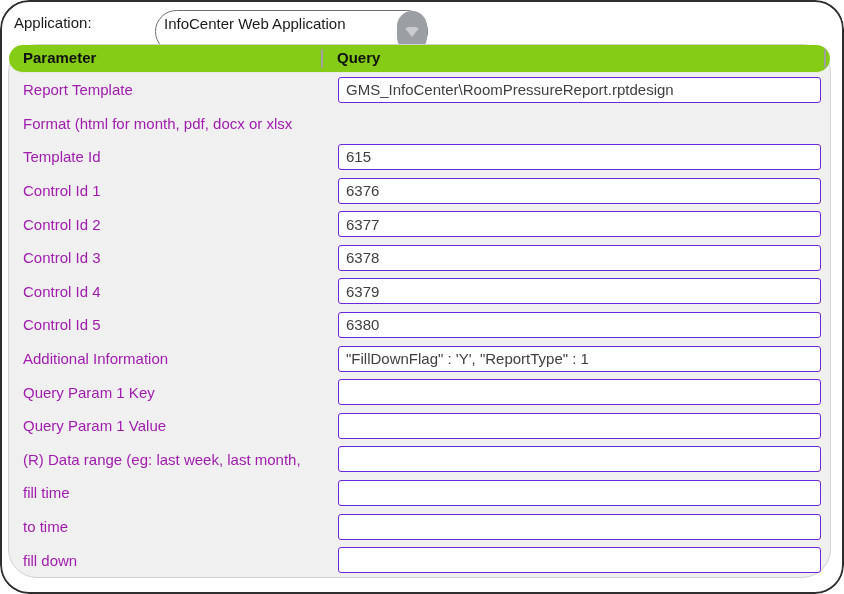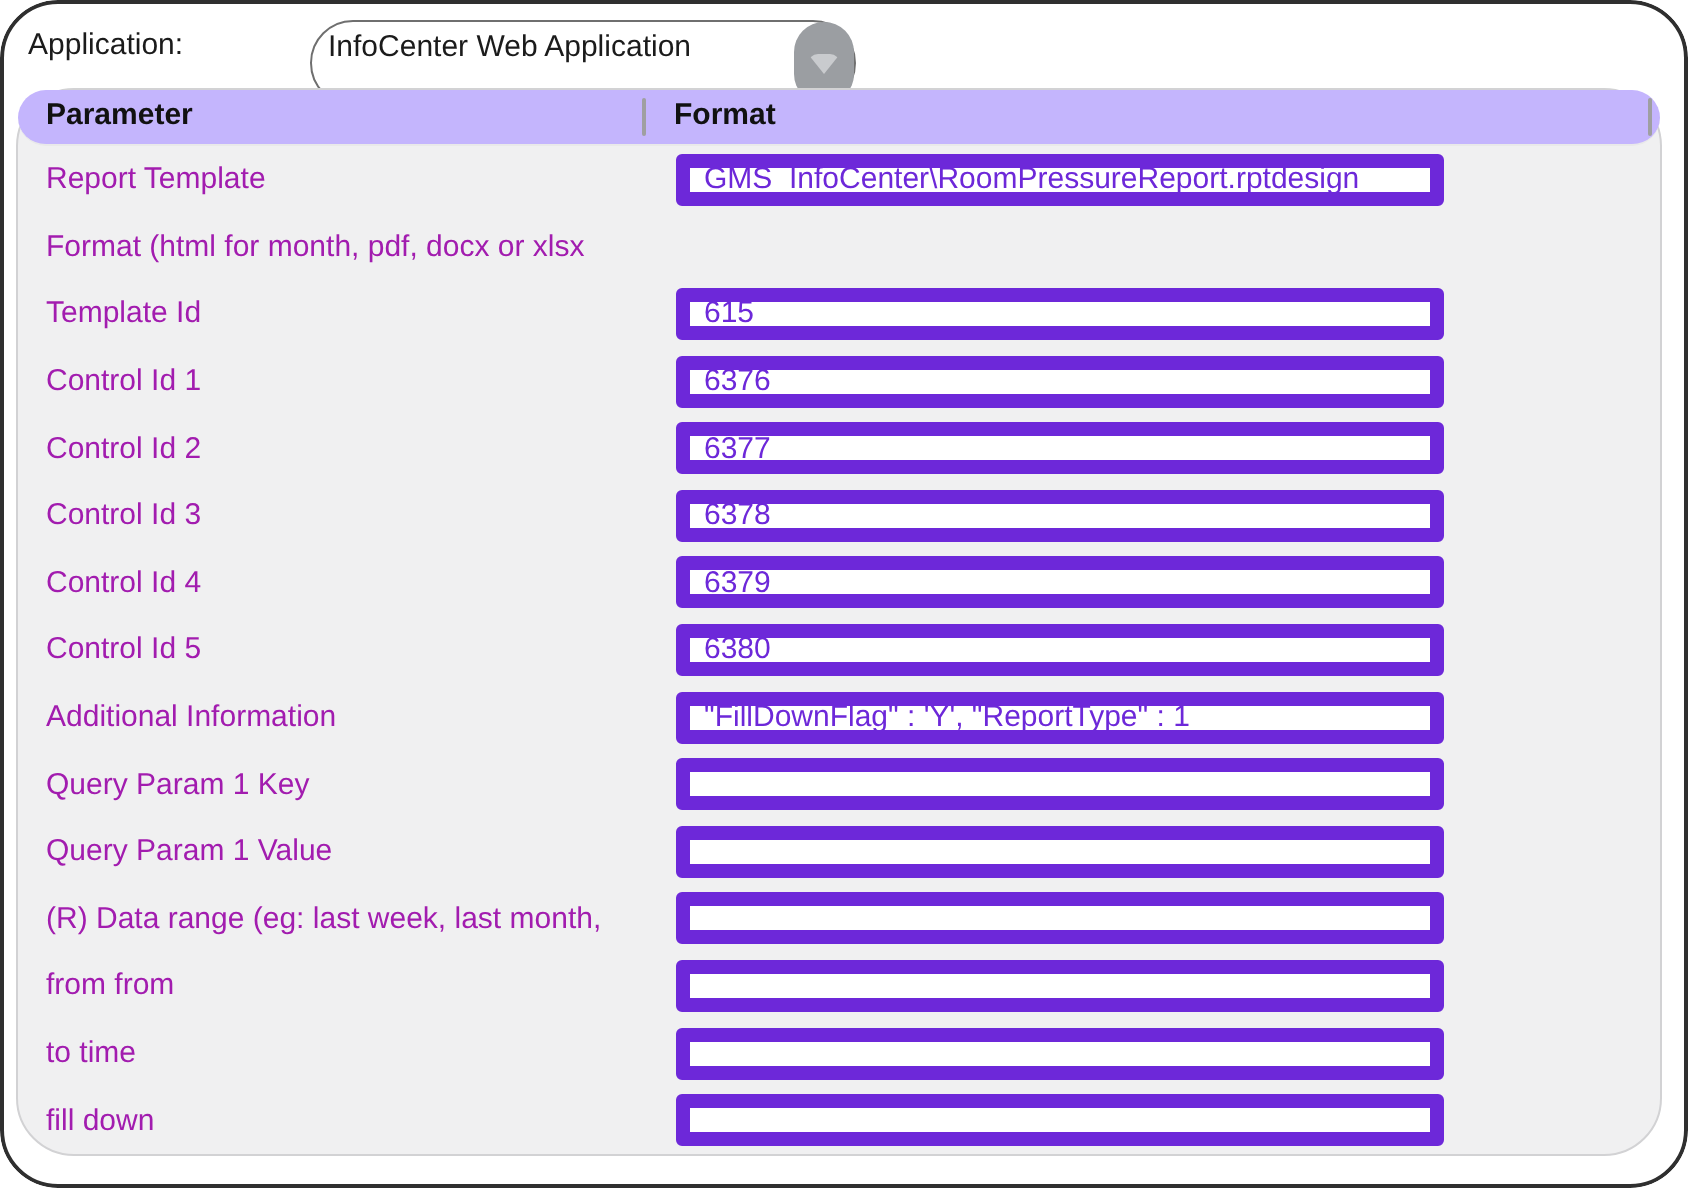--- a/index.html
+++ b/index.html
@@ -67,21 +67,21 @@
     width: 823px;
     height: 534px;
     border: 1px solid #d2d2d4;
     background: #f0f0f1;
     display: flex;
     flex-direction: column;
   }
   .panel-header {
     position: relative;
     height: 28px;
-    background: #c4b5fd;
+    background: #84cc16;
     border-bottom: 1px solid #e9e9ea;
     flex: 0 0 auto;
   }
   .col-header {
     position: absolute;
     top: 4px;
     font-size: 15px;
     font-weight: bold;
     color: #111111;
   }
@@ -110,28 +110,28 @@
   .param-label {
     position: absolute;
     left: 14px;
     font-size: 15px;
     color: #a21caf;
     white-space: nowrap;
   }
   .param-input {
     position: absolute;
     left: 329px;
-    width: 384px;
+    width: 483px;
     height: 26px;
-    border: 7px solid #6d28d9;
+    border: 1px solid #6d28d9;
     border-radius: 3px;
     background: #ffffff;
     font-family: "Liberation Sans", sans-serif;
     font-size: 15px;
-    color: #6d28d9;
+    color: #404040;
     padding: 0 7px;
     outline: none;
   }
 </style>
 </head>
 <body>
 
 <div class="window">
 
   <span class="app-label">Application:</span>
@@ -140,21 +140,21 @@
     <span class="combo-text">InfoCenter Web Application</span>
     <div class="combo-button">
       <span class="combo-arrow"></span>
     </div>
   </div>
 
   <div class="panel">
     <div class="panel-header">
       <span class="col-header param">Parameter</span>
       <span class="col-divider mid"></span>
-      <span class="col-header value">Format</span>
+      <span class="col-header value">Query</span>
       <span class="col-divider right"></span>
     </div>
     <div class="panel-body">
   <div class="param-row">
     <span class="param-label">Report Template</span>
     <input class="param-input" type="text" value="GMS_InfoCenter\RoomPressureReport.rptdesign" style="">
   </div>
 
   <div class="param-row">
     <span class="param-label">Format (html for month, pdf, docx or xlsx</span>
@@ -204,21 +204,21 @@
     <span class="param-label">Query Param 1 Value</span>
     <input class="param-input" type="text" value="" style="">
   </div>
 
   <div class="param-row">
     <span class="param-label">(R) Data range (eg: last week, last month,</span>
     <input class="param-input" type="text" value="" style="">
   </div>
 
   <div class="param-row">
-    <span class="param-label">from from</span>
+    <span class="param-label">fill time</span>
     <input class="param-input" type="text" value="" style="">
   </div>
 
   <div class="param-row">
     <span class="param-label">to time</span>
     <input class="param-input" type="text" value="" style="">
   </div>
 
   <div class="param-row">
     <span class="param-label">fill down</span>

